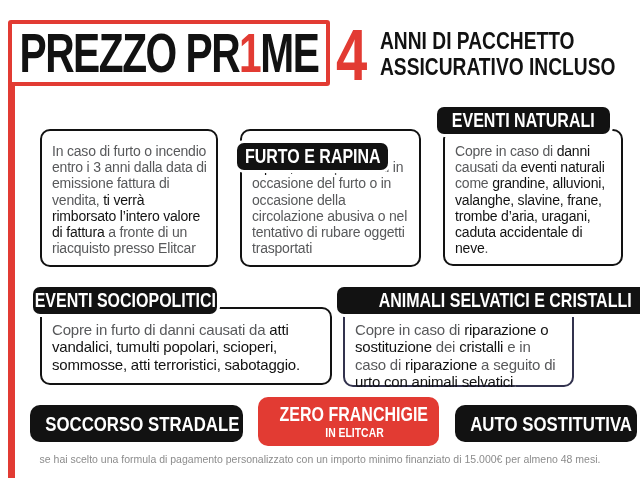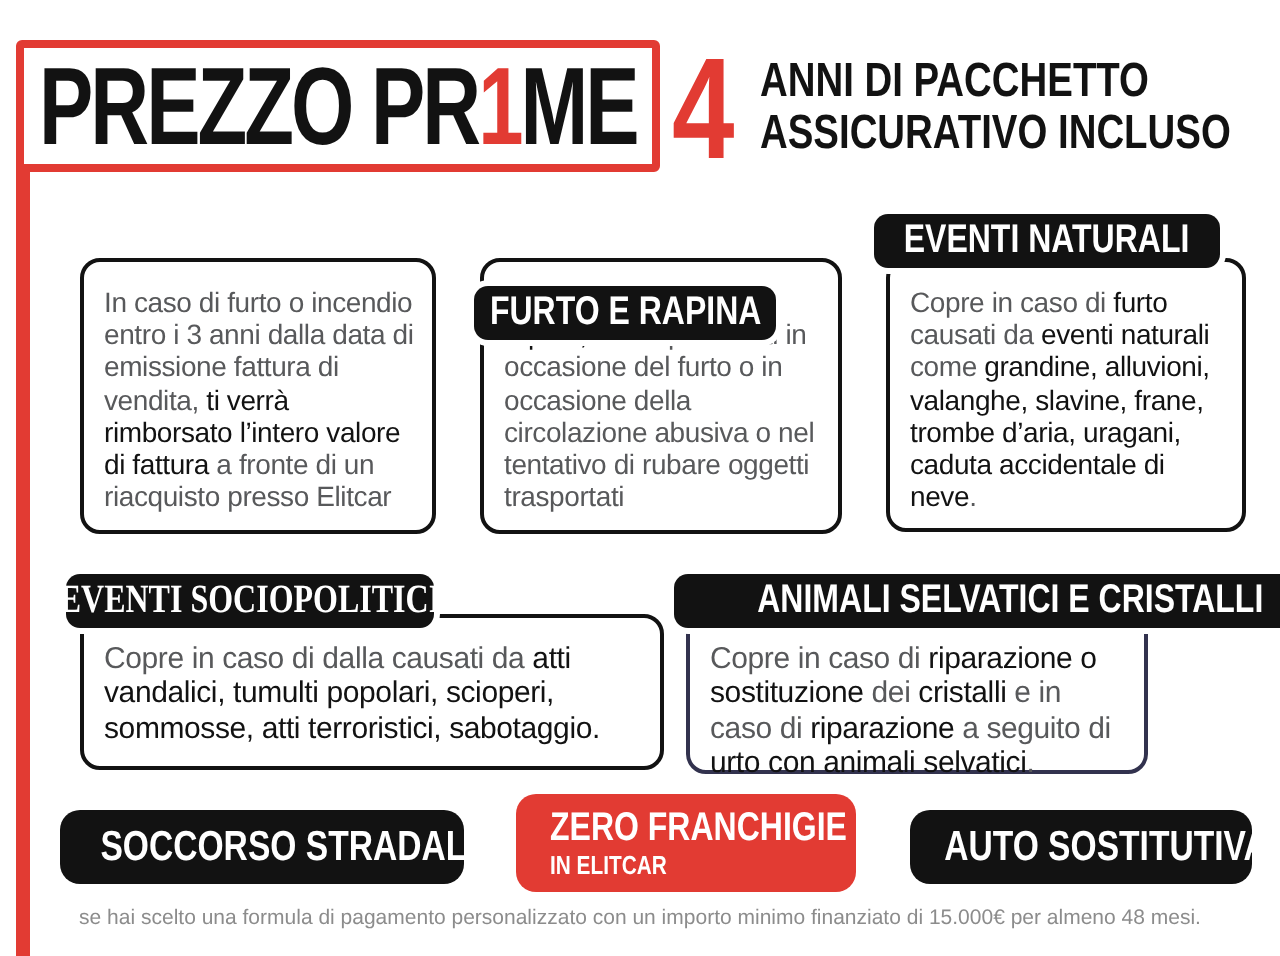--- a/index.html
+++ b/index.html
@@ -43,28 +43,28 @@
     z-index:1; box-sizing:border-box; padding:12px 8px 4px 10px;
     color:var(--body); font-size:14px; line-height:1.16; letter-spacing:-0.2px;
   }
   .card p { margin:0; }
   .sec1-pill { left:33px;  top:107px; width:179px; }
   .sec1-card { left:40px;  top:129px; width:178px; height:138px; }
   .sec2-pill { left:237px; top:107px; width:151px;margin-top:36px; }
   .sec2-card { left:240px; top:129px; width:181px; height:138px; }
   .sec3-pill { left:437px; top:107px; width:173px; }
   .sec3-card { left:443px; top:129px; width:180px; height:137px; }
-  .sec4-pill { left:33px;  top:287px; width:184px;font-family:Liberation Serif, serif; }
+  .sec4-pill { left:33px;  top:287px; width:184px; }
   .sec4-card { left:40px;  top:307px; width:292px; height:78px; font-size:15px; }
   .sec5-pill { left:337px; top:287px; width:336px; }
   .sec5-card { left:343px; top:307px; width:231px; height:80px; font-size:15px; border-color:#32324e; }
   
   .badge {
     position:absolute; border-radius:10px; display:flex; flex-direction:column;
-    justify-content:center; color:#fff;
+    align-items:center; justify-content:center; color:#fff;padding-left:11px;
   }
   .badge.black { background:var(--ink); }
   .badge.red { background:var(--red); }
   .badge .l1 { font-weight:700; font-size:21px; white-space:nowrap; transform:scaleX(0.8); }
   .badge .l2 { font-weight:700; font-size:13px; white-space:nowrap; transform:scaleX(0.8); margin-top:-1px; }
   .badge1 { left:30px;  top:405px; width:202px; height:37px; }
   .badge2 { left:258px; top:397px; width:170px; height:49px; }
   .badge2 .l1 { font-size:20px; }
   .badge3 { left:455px; top:405px; width:171px; height:37px; }
   
@@ -99,28 +99,28 @@
     <span>FURTO E RAPINA</span>
   </div>
   <div class="card sec2-card">
     <p><span>Copre in caso di </span><span class="seg-b">furto, rapina, danni</span><span> provocati in occasione del furto o in occasione della circolazione abusiva o nel tentativo di rubare oggetti trasportati</span></p>
   </div>
 
   <div class="pill sec3-pill">
     <span>EVENTI NATURALI</span>
   </div>
   <div class="card sec3-card">
-    <p><span>Copre in caso di </span><span class="seg-b">furto</span><span> causati da </span><span class="seg-b">eventi naturali</span><span> come </span><span class="seg-b">grandine, alluvioni, valanghe, slavine, frane, trombe d’aria, uragani, caduta accidentale di neve</span><span>.</span></p>
+    <p><span>Copre in caso di </span><span class="seg-b">danni</span><span> causati da </span><span class="seg-b">eventi naturali</span><span> come </span><span class="seg-b">grandine, alluvioni, valanghe, slavine, frane, trombe d’aria, uragani, caduta accidentale di neve</span><span>.</span></p>
   </div>
 
   <div class="pill sec4-pill">
     <span>EVENTI SOCIOPOLITICI</span>
   </div>
   <div class="card sec4-card">
-    <p><span>Copre in caso di dalla causati da </span><span class="seg-b">atti vandalici, tumulti popolari, scioperi, sommosse, atti terroristici, sabotaggio.</span></p>
+    <p><span>Copre in furto di danni causati da </span><span class="seg-b">atti vandalici, tumulti popolari, scioperi, sommosse, atti terroristici, sabotaggio.</span></p>
   </div>
 
   <div class="pill sec5-pill">
     <span>ANIMALI SELVATICI E CRISTALLI</span>
   </div>
   <div class="card sec5-card">
     <p><span>Copre in caso di </span><span class="seg-b">riparazione o sostituzione</span><span> dei </span><span class="seg-b">cristalli</span><span> e in caso di </span><span class="seg-b">riparazione</span><span> a seguito di </span><span class="seg-b">urto con animali selvatici</span><span>.</span></p>
   </div>
 
   <div class="badge black badge1">

